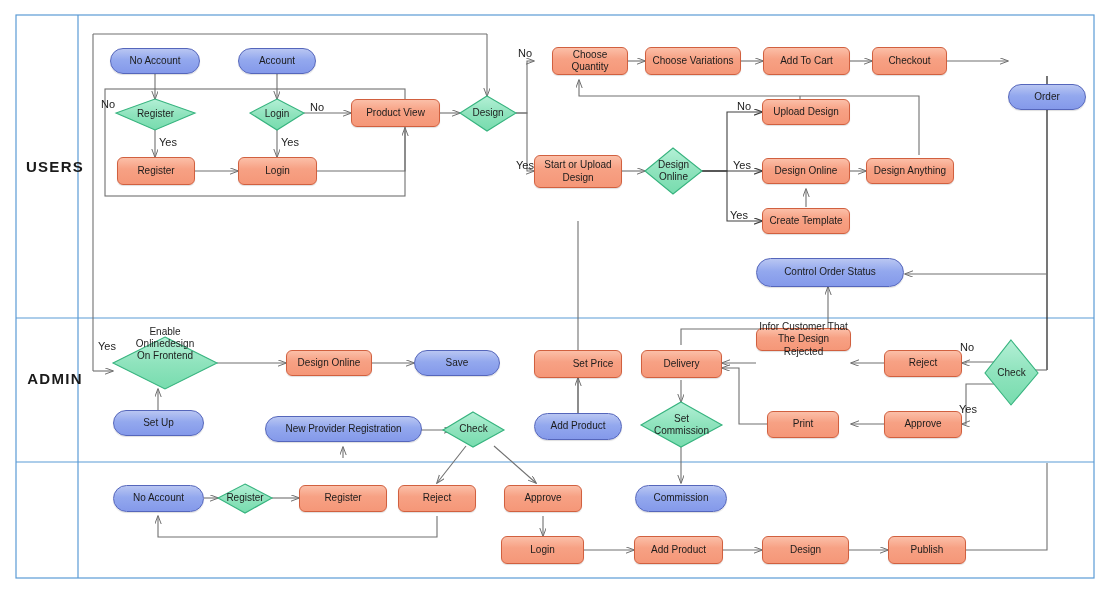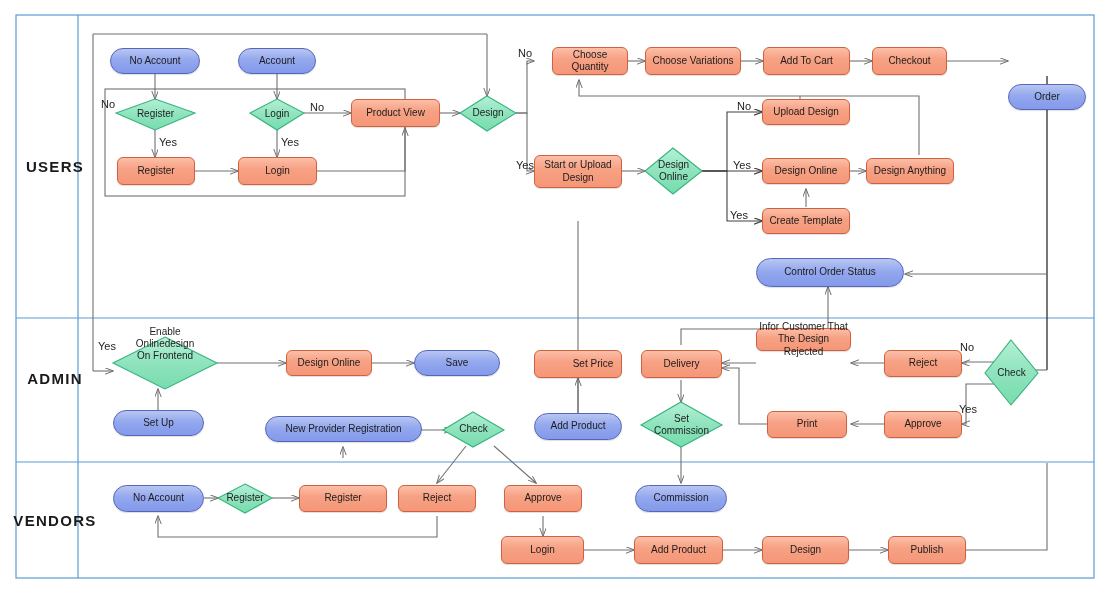--- a/index.html
+++ b/index.html
@@ -158,21 +158,20 @@
       <polygon points="165,337 217,363 165,389 113,363"></polygon>
       <polygon points="473,412 504,430 473,447 443,430"></polygon>
       <polygon points="681,402 722,425 681,447 641,425"></polygon>
       <polygon points="1011,340 1038,373 1011,405 985,373"></polygon>
       <polygon points="245,484 272,498 245,513 218,498"></polygon>
     </g>
   </svg>
 
   <div class="lane-label" style="left:16px;top:15px;height:303px;">USERS</div>
   <div class="lane-label" style="left:16px;top:306px;height:144px;">ADMIN</div>
-  <div class="lane-label" style="left:16px;top:462px;height:116px;">VENDORS</div>
 
   <div class="node term" style="left:110px;top:48px;width:90px;height:26px;">No Account</div>
   <div class="node term" style="left:238px;top:48px;width:78px;height:26px;">Account</div>
 
   <div class="node dec" style="left:116px;top:99px;width:79px;height:31px;">
     <span class="dec-text">Register</span>
   </div>
   <div class="node dec" style="left:250px;top:99px;width:54px;height:31px;">
     <span class="dec-text">Login</span>
   </div>
@@ -221,21 +220,21 @@
 
   <div class="node proc" style="left:534px;top:350px;width:88px;height:28px;padding-left:30px;">Set Price</div>
   <div class="node term" style="left:534px;top:413px;width:88px;height:27px;">Add Product</div>
   <div class="node proc" style="left:641px;top:350px;width:81px;height:28px;">Delivery</div>
   <div class="node dec" style="left:641px;top:404px;width:81px;height:42px;">
     <span class="dec-text">Set
 Commission</span>
   </div>
   <div class="node proc" style="left:756px;top:328px;width:95px;height:23px;">Infor Customer That
 The Design Rejected</div>
-  <div class="node proc" style="left:767px;top:411px;width:80px;height:27px;">Print</div>
+  <div class="node proc" style="left:767px;top:411px;width:72px;height:27px;">Print</div>
   <div class="node proc" style="left:884px;top:350px;width:78px;height:27px;">Reject</div>
   <div class="node proc" style="left:884px;top:411px;width:78px;height:27px;">Approve</div>
   <div class="node dec" style="left:985px;top:355px;width:53px;height:36px;">
     <span class="dec-text">Check</span>
   </div>
 
   <div class="node term" style="left:113px;top:485px;width:91px;height:27px;">No Account</div>
   <div class="node dec" style="left:218px;top:484px;width:54px;height:29px;">
     <span class="dec-text">Register</span>
   </div>

